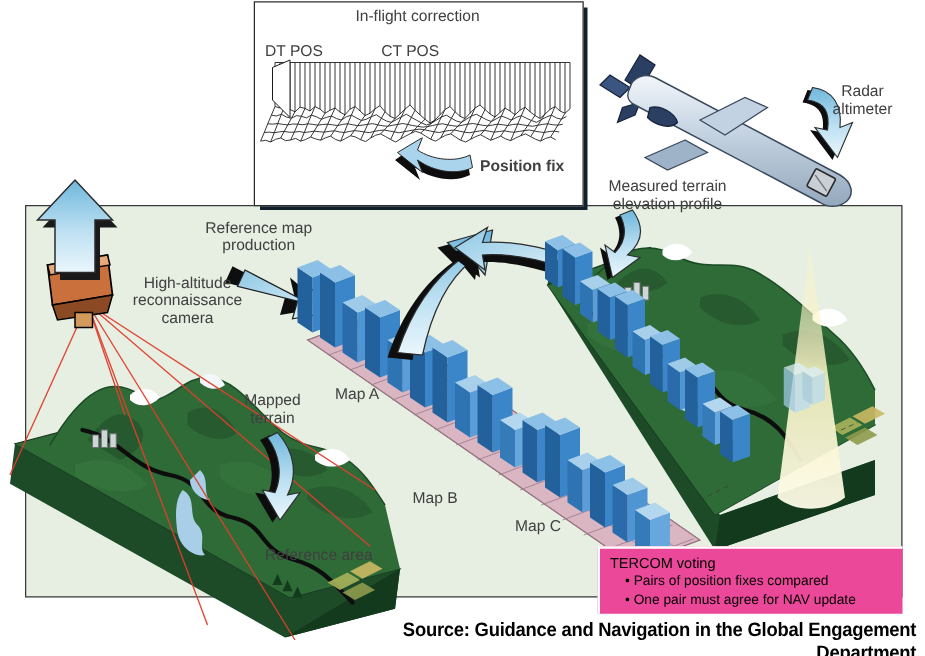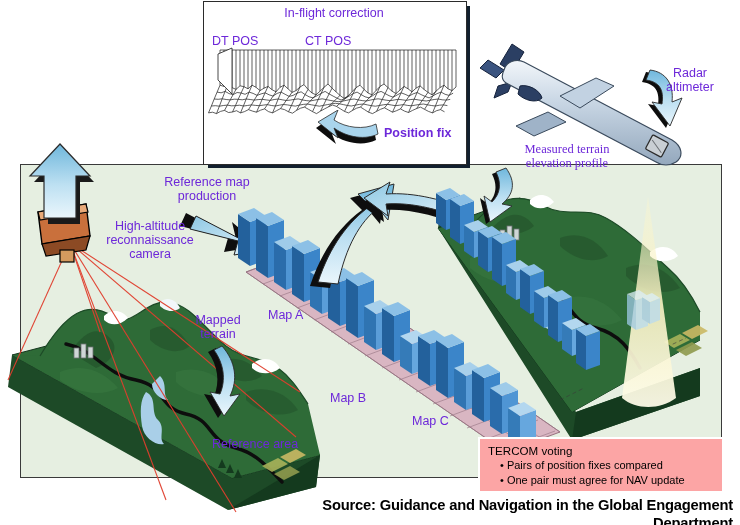--- a/index.html
+++ b/index.html
@@ -1,32 +1,32 @@
 <!DOCTYPE html>
 <html><head>
 <meta charset="utf-8">
 <style>
   html,body{margin:0;padding:0;background:#ffffff;}
   body{width:740px;height:525px;position:relative;overflow:hidden;
        font-family:"Liberation Sans","DejaVu Sans",sans-serif;color:#000;}
   #stage{position:absolute;left:0;top:0;width:740px;height:525px;background:#ffffff;}
   .abs{position:absolute;}
-  .lbl{position:absolute;font-size:12.5px;line-height:14px;color:#6d28d9;white-space:pre;}
+  .lbl{position:absolute;font-size:12.5px;line-height:14px;color:#404040;white-space:pre;}
   .lbl.c{text-align:center;}
 
   
   #main-panel{left:20px;top:164px;width:700px;height:312px;background:#e6efe1;
               border:1px solid #3a3a3a;border-right:1px solid #3a3a3a;}
   
   #inset-shadow{left:208px;top:6px;width:262px;height:162px;background:#12202e;}
   #inset{left:203px;top:1px;width:262px;height:162px;background:#ffffff;border:1.4px solid #2b2b2b;}
   #inset-title{left:203px;top:6px;width:262px;text-align:center;font-size:12.5px;}
 
   
-  #vote-box{left:478px;top:437px;width:242px;height:52px;background:#fca5a5;
+  #vote-box{left:478px;top:437px;width:242px;height:52px;background:#ec4899;
             border-top:2px solid #ffffff;border-left:2px solid #ffffff;}
   #vote-box .vt{position:absolute;left:8px;font-size:11.6px;}
   #vote-box .vb{position:absolute;left:20px;font-size:11px;}
 
   #source{left:228px;top:496px;width:505px;text-align:right;font-weight:bold;
           font-size:15.5px;letter-spacing:-0.2px;font-family:"Liberation Sans Narrow","Liberation Sans",sans-serif;
           transform:scaleX(0.95);transform-origin:right center;}
   svg{display:block;}
 </style>
 </head>
@@ -550,21 +550,21 @@
 reconnaissance
 camera</div>
   <div class="lbl c" style="left:182px;top:313px;width:72px;">Mapped
 terrain</div>
   <div class="lbl c" style="left:148px;top:175px;width:118px;">Reference map
 production</div>
   <div class="lbl" style="left:212px;top:437px;">Reference area</div>
   <div class="lbl" style="left:268px;top:308px;">Map A</div>
   <div class="lbl" style="left:330px;top:358px;margin-top:33px;">Map B</div>
   <div class="lbl" style="left:412px;top:414px;">Map C</div>
-  <div class="lbl c" style="left:507px;top:142px;width:120px;font-family:Liberation Serif, serif;">Measured terrain
+  <div class="lbl c" style="left:474px;top:142px;width:120px;">Measured terrain
 elevation profile</div>
   <div class="lbl c" style="left:650px;top:66px;width:80px;">Radar
 altimeter</div>
 
   <div id="vote-box" class="abs">
     <div class="vt" style="top:5px;">TERCOM voting</div>
     <div class="vb" style="top:20px;">• Pairs of position fixes compared</div>
     <div class="vb" style="top:35px;">• One pair must agree for NAV update</div>
   </div>
 

